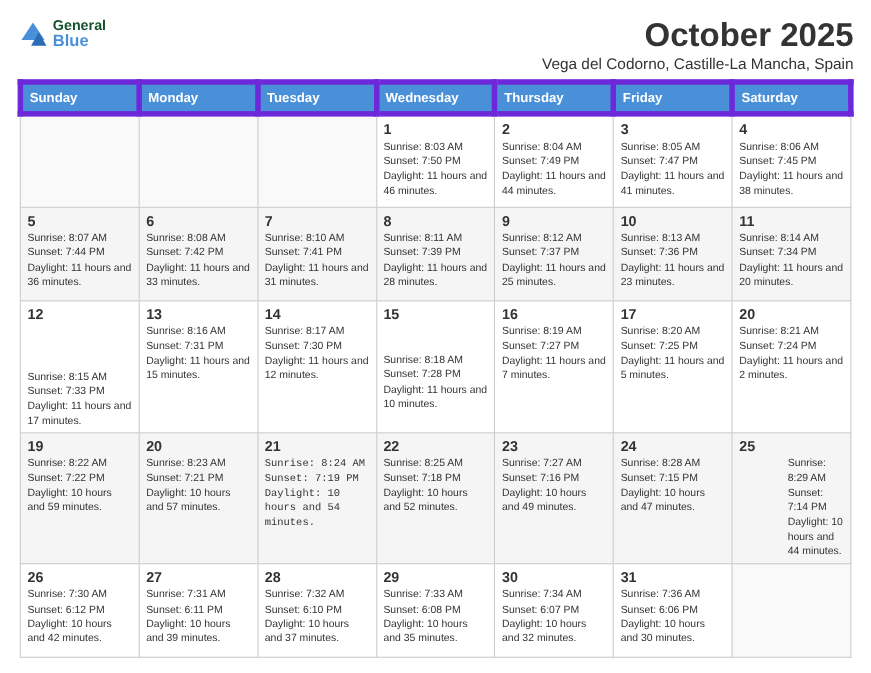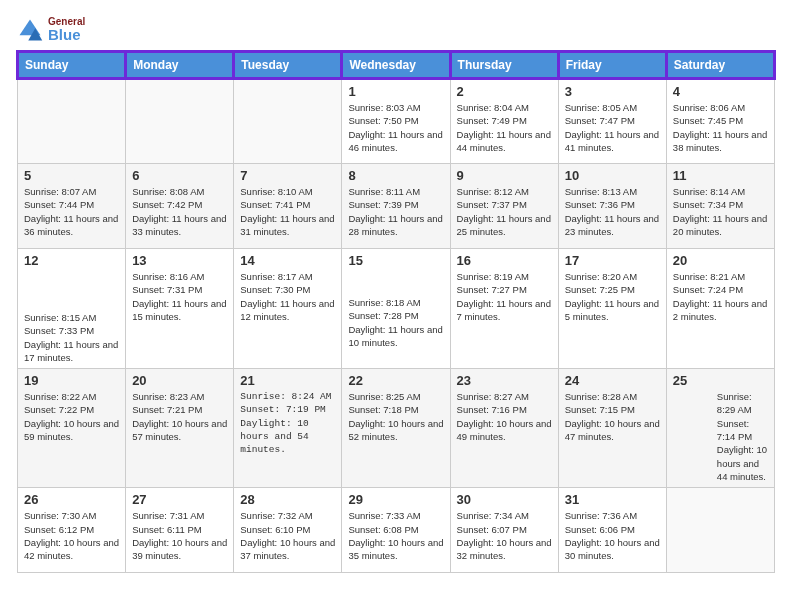--- a/index.html
+++ b/index.html
@@ -15,23 +15,23 @@
       align-items: flex-start;
       justify-content: space-between;
       margin-bottom: 6px;
     }
     .logo {
       display: flex;
       align-items: center;
       gap: 4px;
     }
     .logo-text-general {
-      font-size: 10px;
-      font-weight: bold;
-      color: #7f1d1d;
+      font-size: 13px;
+      font-weight: bold;
+      color: #14532d;
       line-height: 1.1;
     }
     .logo-text-blue {
       font-size: 15px;
       font-weight: bold;
       color: #4a90d9;
       line-height: 1.1;
     }
     .logo-icon {
       width: 28px;
@@ -54,21 +54,21 @@
       border-collapse: collapse;
       table-layout: fixed;
     }
     thead tr th {
       background-color: #4a90d9;
       color: #fff;
       text-align: left;
       padding: 5px 6px;
       font-size: 12px;
       font-weight: bold;
-      border: 3px solid #6d28d9;
+      border: 5px solid #6d28d9;
     }
     tbody tr td {
       border: 1px solid #ccc;
       vertical-align: top;
       padding: 4px 6px;
       font-size: 10px;
       color: #333;
       height: 85px;
       background: #fff;
     }
@@ -97,20 +97,24 @@
   <div class="logo">
     <svg class="logo-icon" viewBox="0 0 32 32">
       <polygon points="16,4 28,22 4,22" fill="#4a90d9"></polygon>
       <polygon points="22,14 30,28 14,28" fill="#2a6db5"></polygon>
     </svg>
     <div>
       <div class="logo-text-general">General</div>
       <div class="logo-text-blue">Blue</div>
     </div>
   </div>
+  <div class="title-area">
+    <div class="month-title">October 2025</div>
+    <div class="location-title">Vega del Codorno, Castille-La Mancha, Spain</div>
+  </div>
 </div>
 
 <table>
   <thead>
     <tr>
     <th>Sunday</th>
         <th>Monday</th>
         <th>Tuesday</th>
         <th>Wednesday</th>
         <th>Thursday</th>
@@ -256,21 +260,21 @@
 Daylight: 10 hours and 54 minutes.</div>
         </td>
         <td>
           <div class="day-number">22</div>
           <div class="day-info" style="white-space: pre-line;">Sunrise: 8:25 AM
 Sunset: 7:18 PM
 Daylight: 10 hours and 52 minutes.</div>
         </td>
         <td>
           <div class="day-number">23</div>
-          <div class="day-info" style="white-space: pre-line;">Sunrise: 8:27 AM
+          <div class="day-info" style="white-space: pre-line;">Sunrise: 7:27 AM
 Sunset: 7:16 PM
 Daylight: 10 hours and 49 minutes.</div>
         </td>
         <td>
           <div class="day-number">24</div>
           <div class="day-info" style="white-space: pre-line;">Sunrise: 8:28 AM
 Sunset: 7:15 PM
 Daylight: 10 hours and 47 minutes.</div>
         </td>
         <td>

